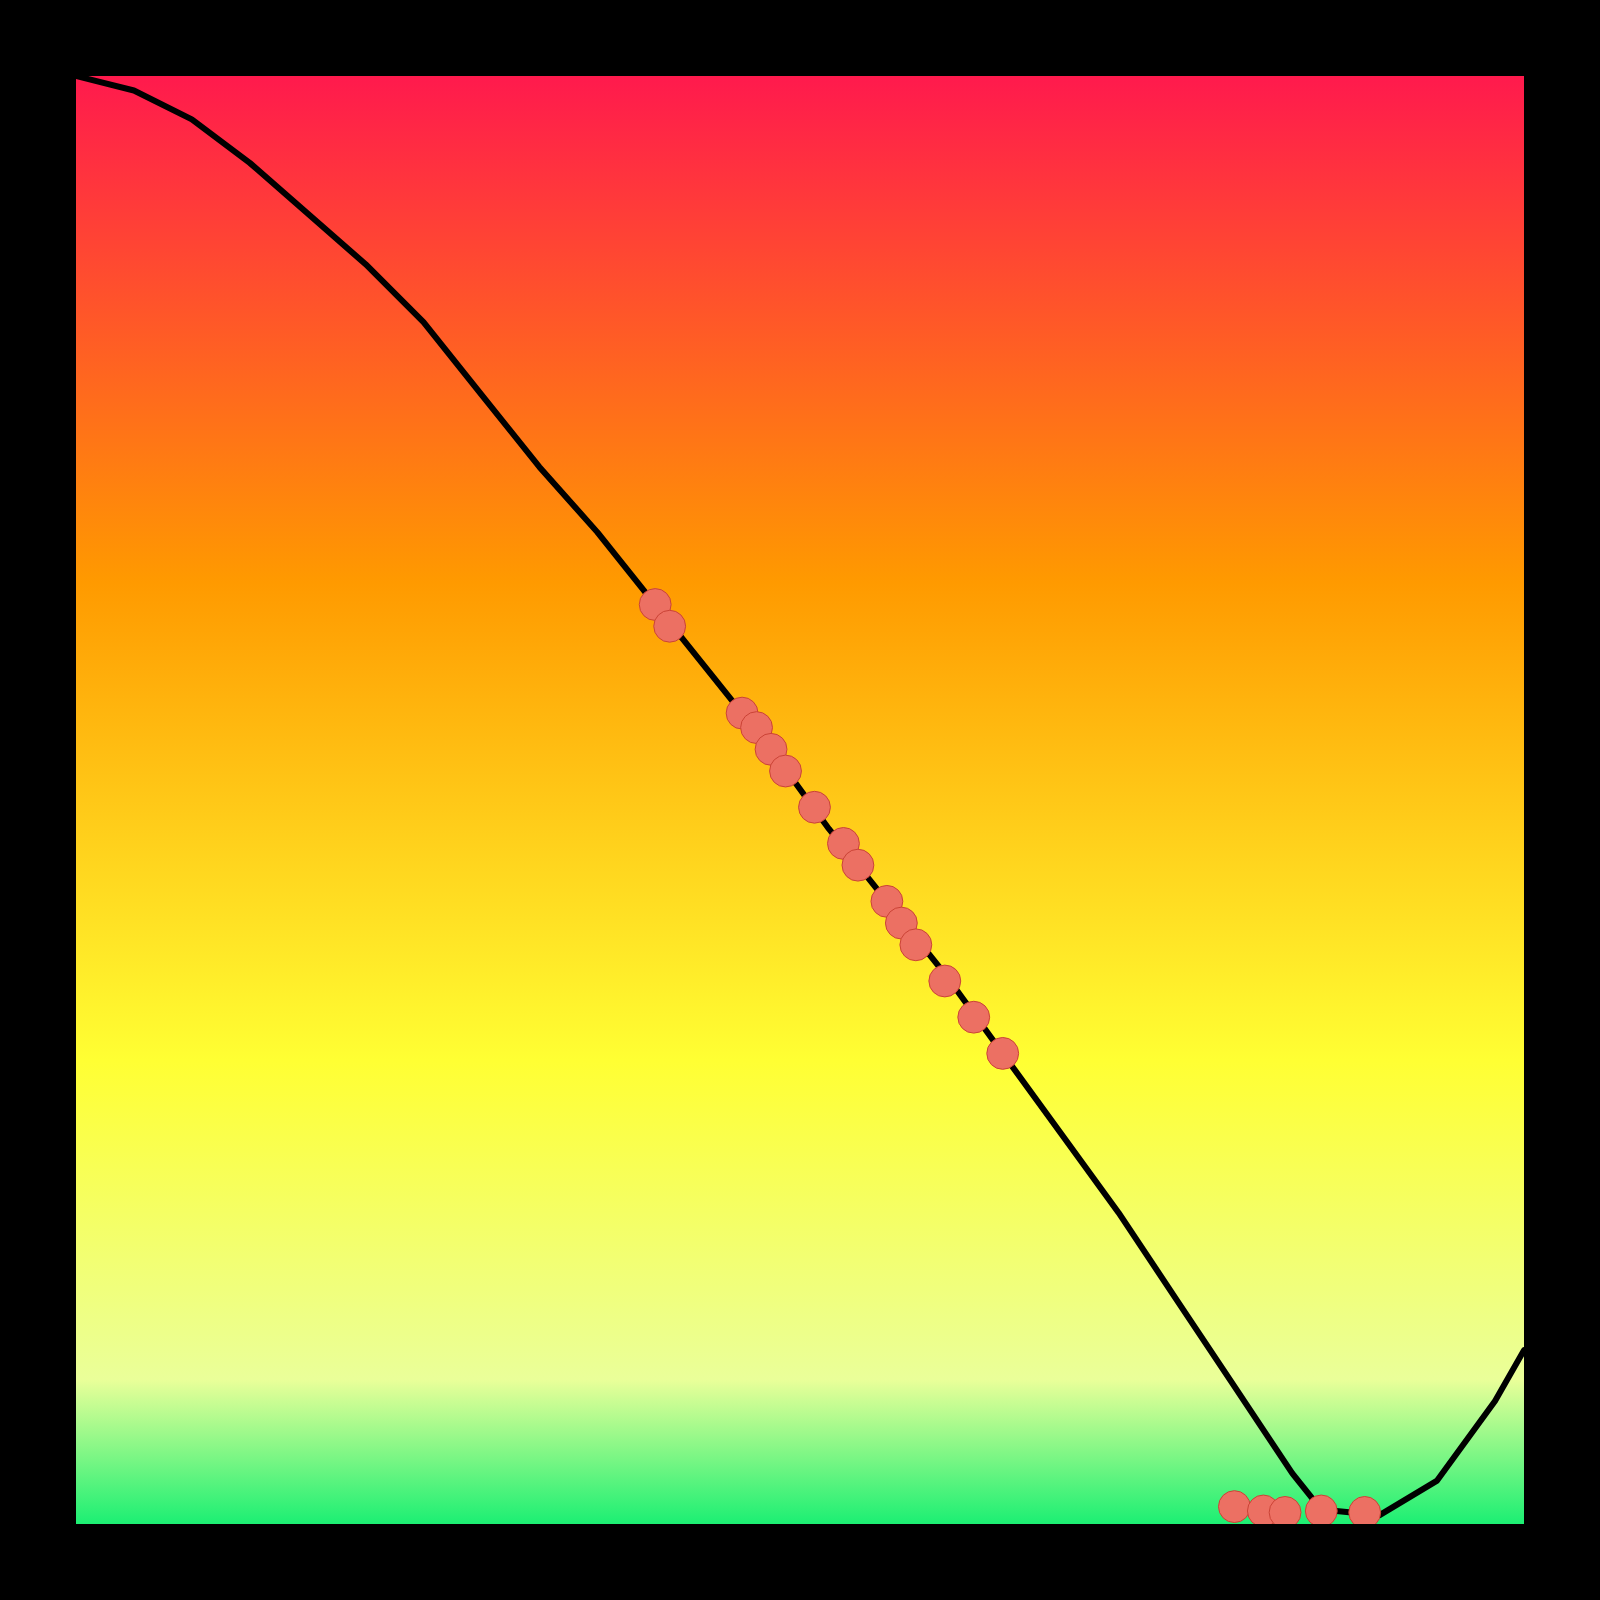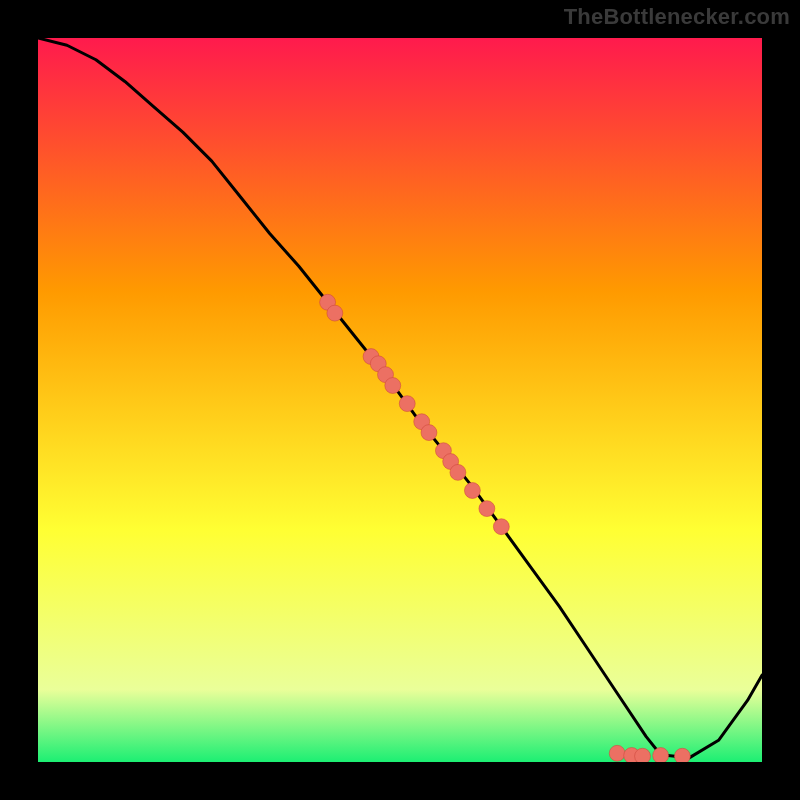--- a/index.html
+++ b/index.html
@@ -33,21 +33,20 @@
     top: 38px;
     width: 724px;
     height: 724px;
   }
   svg { display: block; }
 </style>
 </head>
 <body>
 
 <div class="outer">
-  <div class="watermark">TheBottlenecker.com</div>
   <div class="plot">
     <svg id="chart-svg" width="724" height="724" viewBox="0 0 724 724" preserveAspectRatio="none">
       <defs>
         <linearGradient id="bg-grad" x1="0" y1="0" x2="0" y2="1">
           <stop id="g0" offset="0%" stop-color="#ff1a4d"></stop>
           <stop id="g1" offset="35%" stop-color="#ff9a00"></stop>
           <stop id="g2" offset="68%" stop-color="#ffff33"></stop>
           <stop id="g3" offset="90%" stop-color="#eaff99"></stop>
           <stop id="g4" offset="100%" stop-color="#1cef73"></stop>
         </linearGradient>

